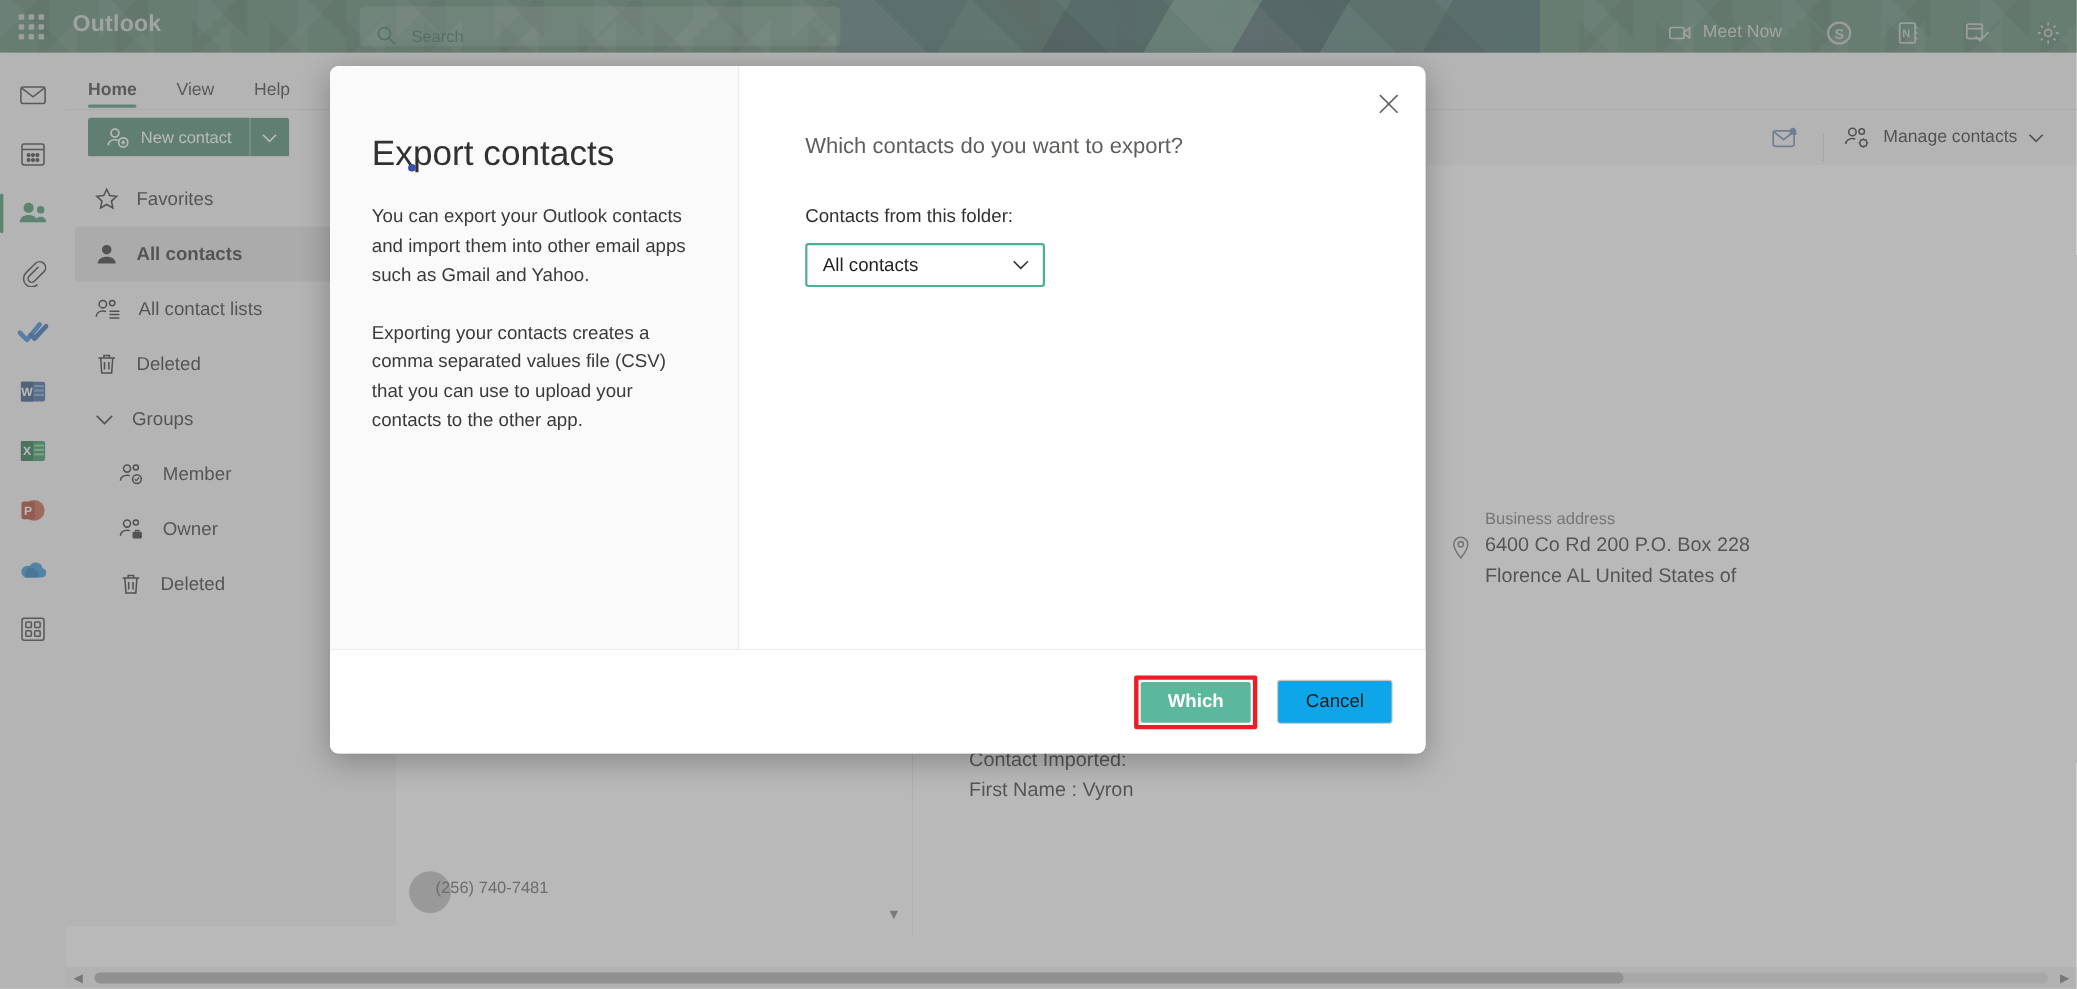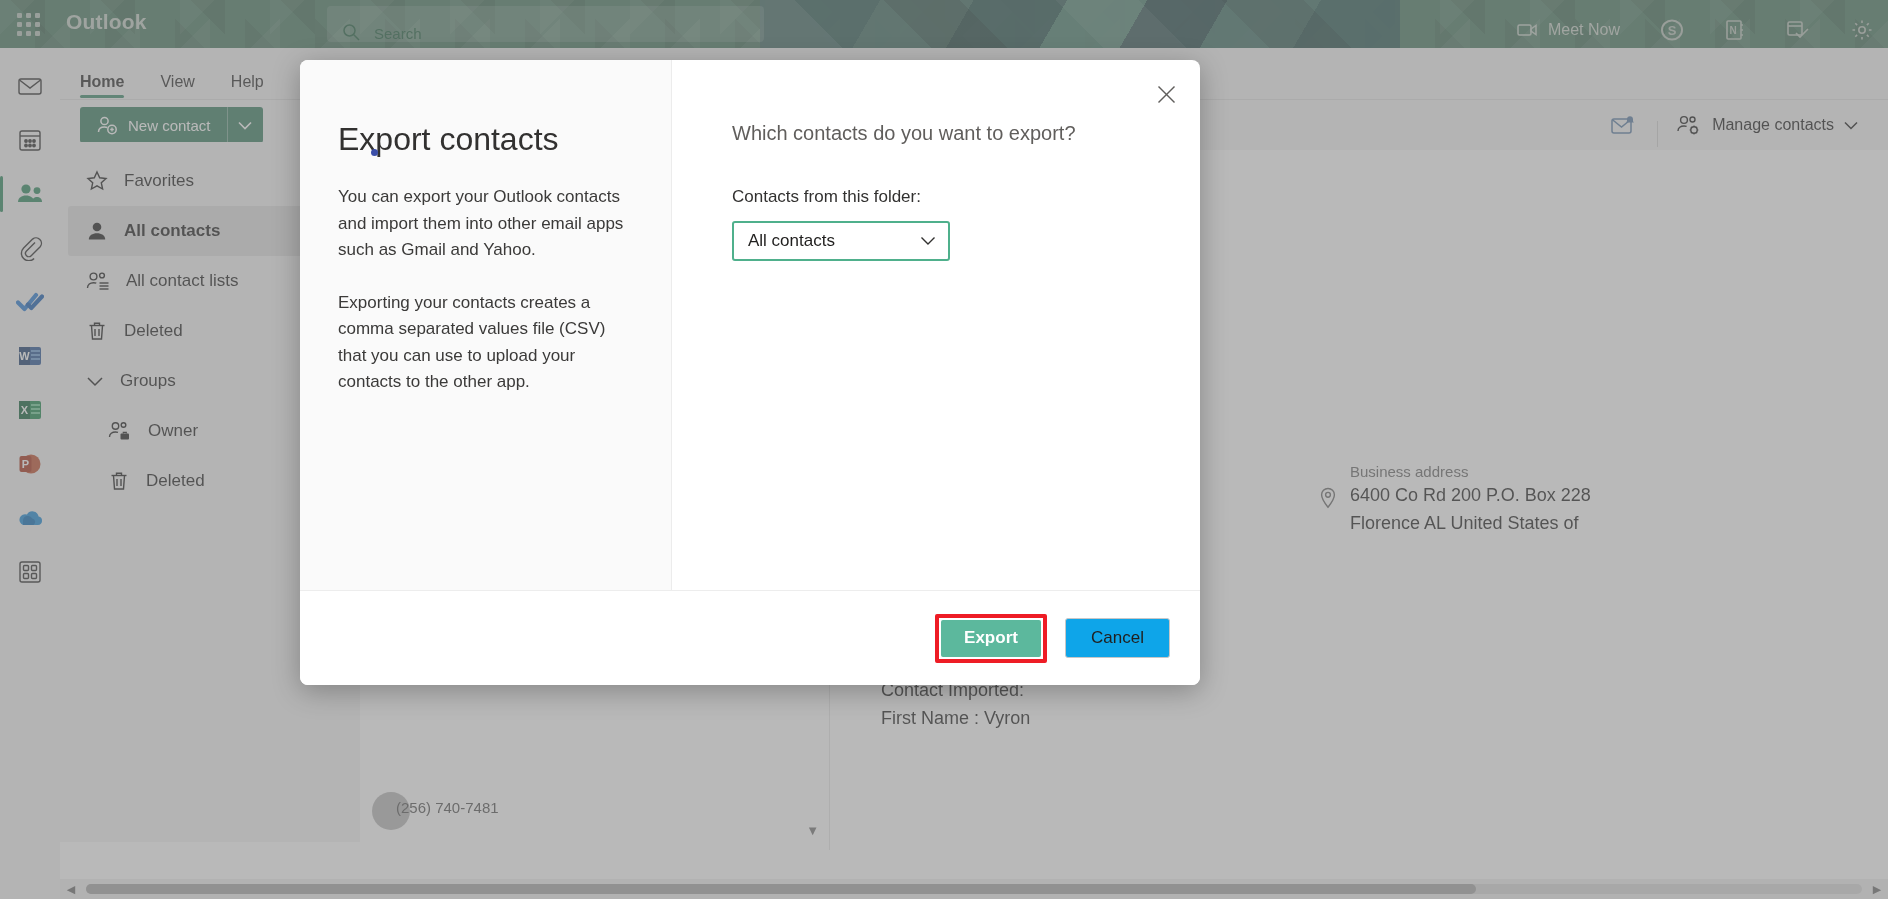--- a/index.html
+++ b/index.html
@@ -135,21 +135,21 @@
   .hscroll { position: absolute; left: 60px; bottom: 0; width: 1828px; height: 20px; background: #f0f0f0; display: flex; align-items: center; }
   .hscroll .arrow { width: 22px; text-align: center; font-size: 11px; color: #6e6e6e; }
   .hscroll .track { flex: 1; height: 10px; background: #dadada; border-radius: 5px; margin: 0 4px; position: relative; }
   .hscroll .thumb { position: absolute; left: 0; top: 0; height: 10px; width: 1390px; background: #a6a6a6; border-radius: 5px; }
 
   
   .dim { position: absolute; inset: 0; background: rgba(128,128,128,.55); }
 
   
   .modal {
-    position: absolute; left: 300px; top: 60px; width: 900px; height: 625px;
+    position: absolute; left: 300px; top: 60px; width: 996px; height: 625px;
     background: #ffffff; border-radius: 8px; box-shadow: 0 6px 28px rgba(0,0,0,.28);
     overflow: hidden; display: flex; flex-direction: column;
   }
   .modal-body { flex: 1; display: flex; position: relative; }
   .modal-left { width: 372px; background: #fafafa; padding: 60px 34px 0 38px; border-right: 1px solid #ececec; }
   .modal-title { font-size: 32px; color: #323130; font-weight: normal; line-height: 1.2; }
   .modal-para { margin-top: 26px; font-size: 17px; line-height: 1.56; color: #3b3a39; }
   .modal-right { flex: 1; padding: 62px 0 0 60px; position: relative; }
   .modal-q { font-size: 20px; color: #605e5c; }
   .modal-field-label { margin-top: 42px; font-size: 17px; color: #323130; }
@@ -468,20 +468,32 @@
         </span>
         <span>Groups</span>
       </div>
 
       <div class="folder-item sub">
         <span>
           <svg width="24" height="22" viewBox="0 0 24 22" fill="none" stroke="#1d1d1d" stroke-width="1.4">
             <circle cx="7.5" cy="6" r="3.2"></circle>
               <path d="M1.5 17c0-3.2 2.7-5 6-5 .9 0 1.8.13 2.5.4"></path>
             <circle cx="15.5" cy="5" r="2.3"></circle>
+            <circle cx="16.5" cy="15.5" r="4"></circle>
+              <path d="M14.6 15.6l1.3 1.3 2.6-2.8" stroke-width="1.2"></path>
+          </svg>
+        </span>
+        <span>Member</span>
+      </div>
+      <div class="folder-item sub">
+        <span>
+          <svg width="24" height="22" viewBox="0 0 24 22" fill="none" stroke="#1d1d1d" stroke-width="1.4">
+            <circle cx="7.5" cy="6" r="3.2"></circle>
+              <path d="M1.5 17c0-3.2 2.7-5 6-5 .9 0 1.8.13 2.5.4"></path>
+            <circle cx="15.5" cy="5" r="2.3"></circle>
             <rect x="12.5" y="13.5" width="8.5" height="6" rx="1" fill="#1d1d1d" stroke="none"></rect>
             <path d="M15.3 13.5v-1.2h3v1.2" stroke-width="1.2"></path>
           </svg>
         </span>
         <span>Owner</span>
       </div>
       <div class="folder-item sub">
         <span>
           <svg width="22" height="22" viewBox="0 0 22 22" fill="none" stroke="#1d1d1d" stroke-width="1.4">
             <path d="M3.5 5.5h15"></path>
@@ -553,20 +565,20 @@
           <svg width="19" height="19" viewBox="0 0 19 19" fill="none" stroke="#605e5c" stroke-width="1.4">
             <line x1="1.5" y1="1.5" x2="17.5" y2="17.5"></line>
               <line x1="17.5" y1="1.5" x2="1.5" y2="17.5"></line>
           </svg>
         </span>
       </div>
     </div>
 
     <div class="modal-footer">
       <div class="btn-export-wrap">
-        <button class="btn-export">Export</button>
+        <button class="btn-export">Which</button>
       </div>
       <button class="btn-cancel">Cancel</button>
     </div>
   </div>
 
   <div class="blue-dot"></div>
 </div>
 
 </body></html>

